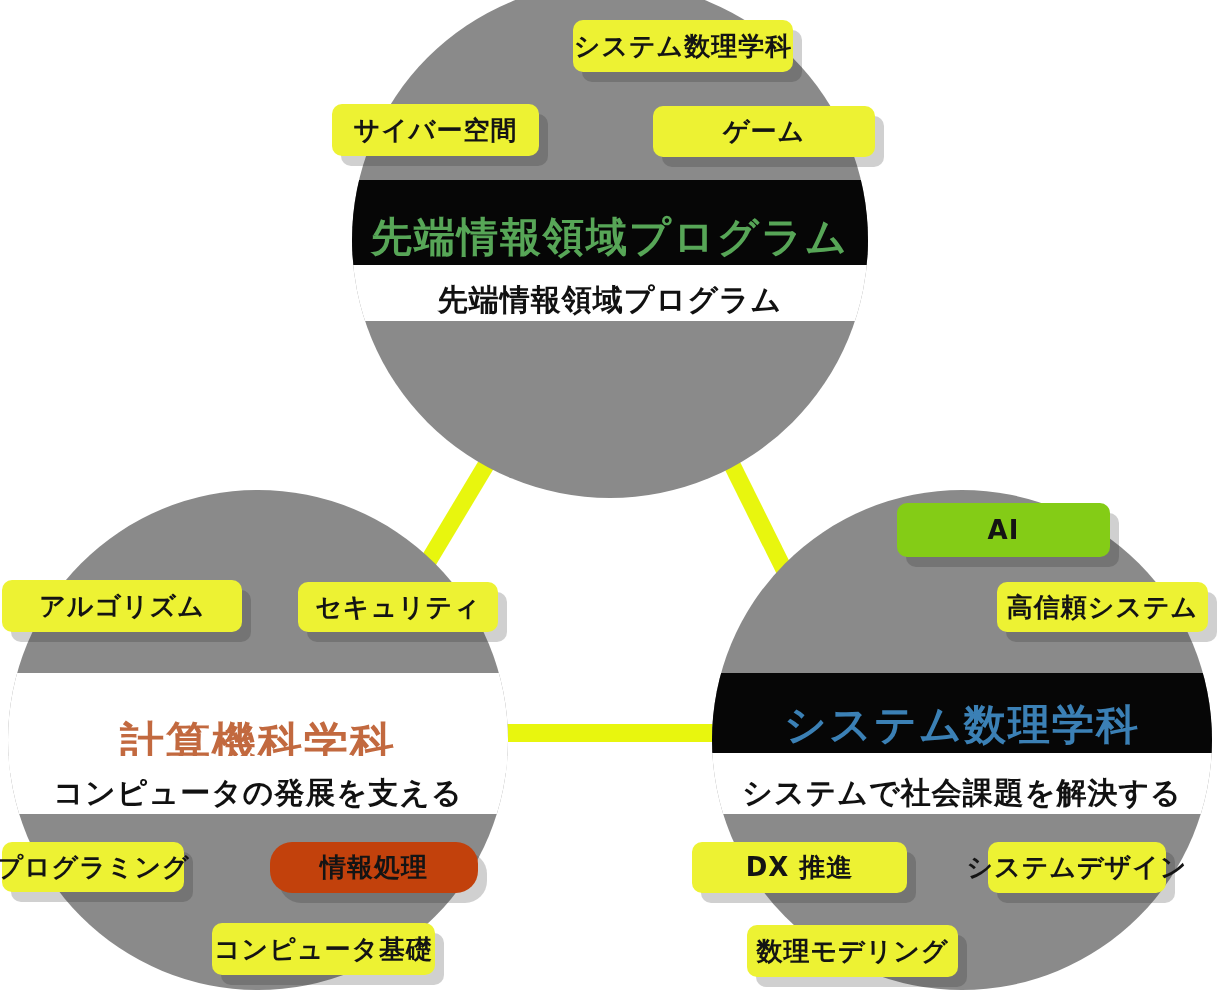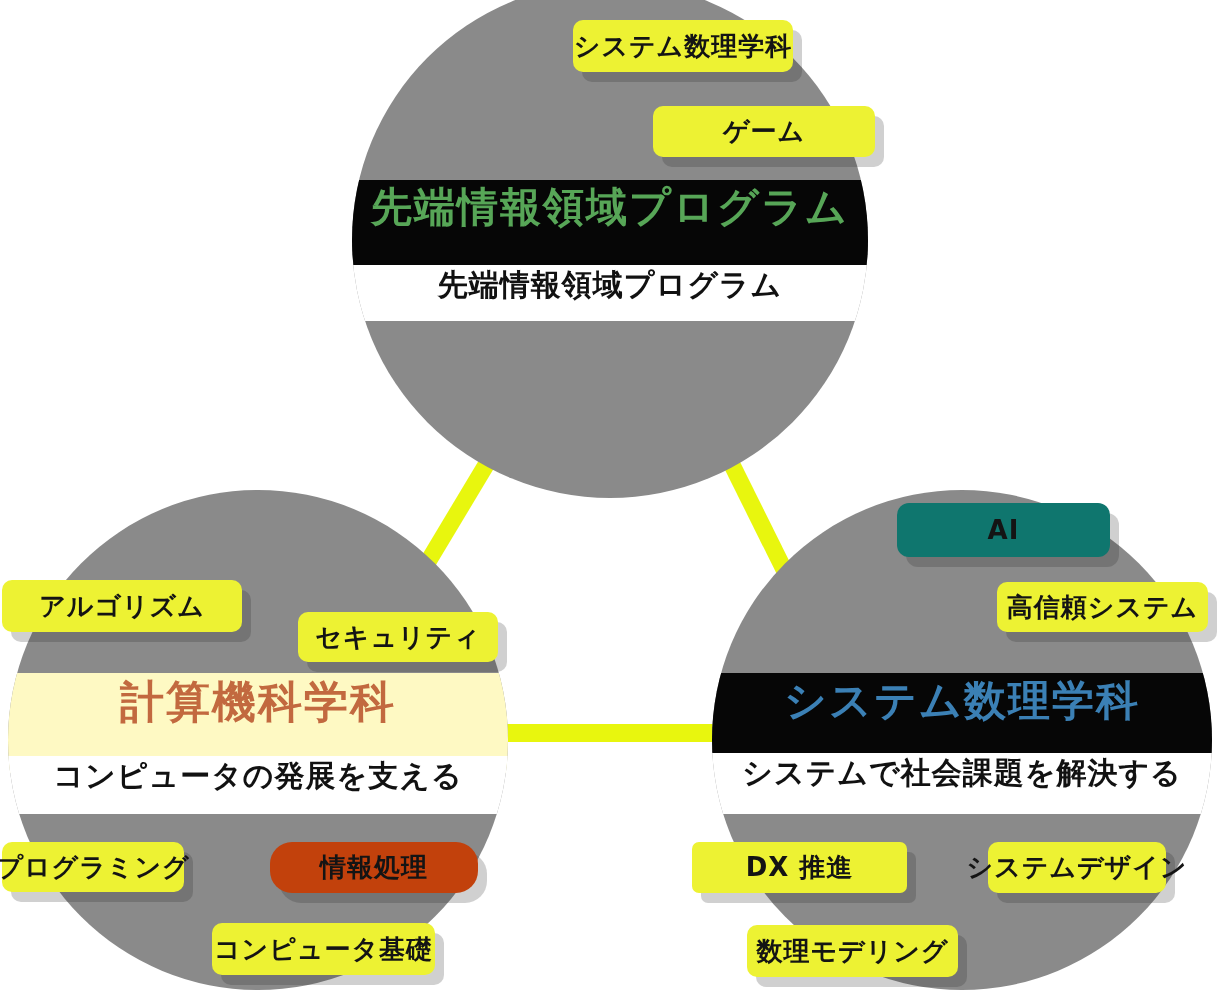--- a/index.html
+++ b/index.html
@@ -7,21 +7,21 @@
     position:relative;
     width:1220px;height:994px;
     overflow:hidden;
     background:#ffffff;
     font-family:"DejaVu Sans","Liberation Sans",sans-serif;
   }
   #connector-layer{position:absolute;left:0;top:0;width:1220px;height:994px;z-index:1;}
   .circle{
     position:absolute;border-radius:50%;overflow:hidden;z-index:2;
   }
-  .band{position:absolute;left:0;right:0;display:flex;align-items:flex-start;justify-content:center;}
+  .band{position:absolute;left:0;right:0;display:flex;align-items:flex-end;justify-content:center;}
   .band-title{font-weight:bold;letter-spacing:2px;white-space:nowrap;}
   .band-subtitle{font-weight:600;letter-spacing:1px;color:#111111;white-space:nowrap;}
   .tag{
     position:absolute;z-index:3;
     display:flex;align-items:center;justify-content:center;
     border-radius:10px;
     font-weight:bold;font-size:26px;color:#141414;
     letter-spacing:1px;white-space:nowrap;
     box-shadow:9px 10px 0 rgba(40,40,40,0.22);
   }
@@ -37,40 +37,41 @@
     </svg>
 <div class="circle" style="left: 352px; top: -18px; height: 516px; width: 516px; background: rgb(138, 138, 138);">
       <div class="band" style="top: 198px; height: 85px; background: rgb(6, 6, 6);">
         <span class="band-title" style="color: rgb(87, 166, 87); font-size: 41px;">先端情報領域プログラム</span>
       </div>
       <div class="band" style="top: 283px; height: 56px; background: rgb(255, 255, 255);">
         <span class="band-subtitle" style="font-size: 30px;">先端情報領域プログラム</span>
       </div>
     </div>
     <div class="tag" style="left: 573px; top: 20px; width: 220px; height: 52px; background: rgb(237, 242, 51);">システム数理学科</div>
+    <div class="tag" style="left: 332px; top: 104px; width: 207px; height: 52px; background: rgb(237, 242, 51);">サイバー空間</div>
     <div class="tag" style="left: 653px; top: 106px; width: 222px; height: 51px; background: rgb(237, 242, 51);">ゲーム</div>
     <div class="circle" style="left: 8px; top: 490px; height: 500px; width: 500px; background: rgb(138, 138, 138);">
-      <div class="band" style="top: 183px; height: 100px; background: #fef9c3;">
+      <div class="band" style="top: 183px; height: 100px; background: #ffffff;">
         <span class="band-title" style="color: rgb(194, 105, 63); font-size: 44px;">計算機科学科</span>
       </div>
       <div class="band" style="top: 266px; height: 58px; background: rgb(255, 255, 255);">
         <span class="band-subtitle" style="font-size: 30px; font-family: Liberation Mono, monospace;">コンピュータの発展を支える</span>
       </div>
     </div>
     <div class="tag" style="left: 2px; top: 580px; width: 240px; height: 52px; background: rgb(237, 242, 51);">アルゴリズム</div>
-    <div class="tag" style="left: 298px; top: 582px; width: 200px; height: 50px; background: rgb(237, 242, 51); margin-top: 30px;">セキュリティ</div>
+    <div class="tag" style="left: 298px; top: 582px; width: 200px; height: 50px; background: rgb(237, 242, 51);">セキュリティ</div>
     <div class="tag" style="left: 2px; top: 842px; width: 182px; height: 50px; background: rgb(237, 242, 51);">プログラミング</div>
     <div class="tag" style="left: 270px; top: 842px; width: 208px; height: 51px; background: #c2410c; border-radius: 22px;">情報処理</div>
     <div class="tag" style="left: 212px; top: 923px; width: 223px; height: 52px; background: rgb(237, 242, 51);">コンピュータ基礎</div>
     <div class="circle" style="left: 712px; top: 490px; height: 500px; width: 500px; background: rgb(138, 138, 138);">
       <div class="band" style="top: 183px; height: 80px; background: rgb(6, 6, 6);">
         <span class="band-title" style="color: rgb(59, 128, 181); font-size: 42px; font-family: Liberation Serif, serif;">システム数理学科</span>
       </div>
       <div class="band" style="top: 263px; height: 61px; background: rgb(255, 255, 255);">
         <span class="band-subtitle" style="font-size: 30px;">システムで社会課題を解決する</span>
       </div>
     </div>
-    <div class="tag" style="left: 897px; top: 503px; width: 213px; height: 54px; background: #0f766e; border-radius: 12px;">AI</div>
+    <div class="tag" style="left: 897px; top: 503px; width: 213px; height: 54px; background: #84cc16;">AI</div>
     <div class="tag" style="left: 997px; top: 582px; width: 211px; height: 50px; background: rgb(237, 242, 51);">高信頼システム</div>
-    <div class="tag" style="left: 692px; top: 842px; width: 215px; height: 51px; background: rgb(237, 242, 51); border-radius: 7px;">DX 推進</div>
+    <div class="tag" style="left: 692px; top: 842px; width: 215px; height: 51px; background: rgb(237, 242, 51);">DX 推進</div>
     <div class="tag" style="left: 988px; top: 842px; width: 178px; height: 51px; background: rgb(237, 242, 51);">システムデザイン</div>
     <div class="tag" style="left: 747px; top: 925px; width: 211px; height: 52px; background: rgb(237, 242, 51);">数理モデリング</div>
   </div>
 
 </body></html>

